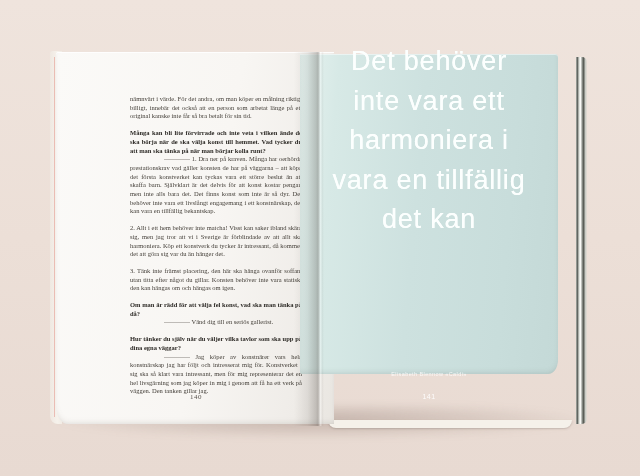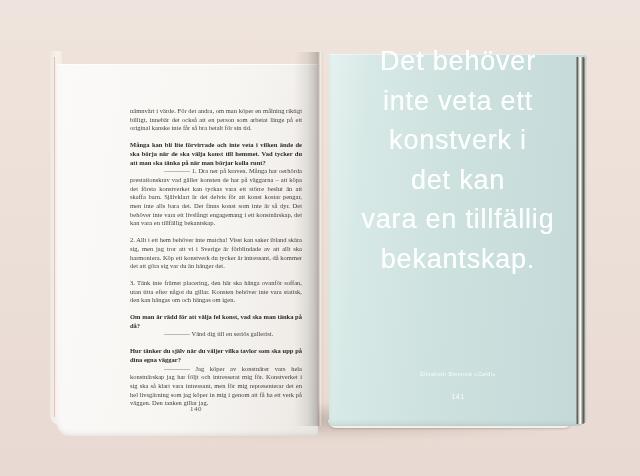--- a/index.html
+++ b/index.html
@@ -25,27 +25,28 @@
     background: linear-gradient(90deg, #efe8e1 0%, #f6f2ec 60%, #f1ece5 100%);
     border-radius: 3px 0 0 8px;
   }
   .cover-edge-left::after {
     content:""; position:absolute; left:4px; top:6px; width:1px; height:360px;
     background: rgba(226,150,138,0.55);
   }
 
   .page { position:absolute; }
   .page-left {
-    left:56px; top:64px; width:262px; height:372px;
+    left:56px; top:52px; width:262px; height:372px;
     background: linear-gradient(100deg, #fbfaf8 0%, #f8f6f3 55%, #efece8 88%, #e9e6e1 100%);
     border-radius: 2px 0 0 12px / 3px 0 0 18px;
     box-shadow: inset 0 1px 0 rgba(255,255,255,0.85), inset 0 -3px 6px -3px rgba(120,110,100,0.25);
+    padding-left: 16px;
   }
   .page-right {
-    left:329px; top:54px; width:258px; height:372px;
+    left:300px; top:54px; width:258px; height:320px;
     background: linear-gradient(95deg, #e6f2ef 0%, #d7e9e6 14%, #cde1df 45%, #c8dddb 78%, #c4d9d7 100%);
     border-radius: 0 3px 10px 2px / 0 3px 14px 2px;
     box-shadow: inset 0 1px 0 rgba(255,255,255,0.5), inset 0 -3px 6px -3px rgba(80,95,92,0.25);
   }
   .under-page-right {
     position:absolute; left:328px; top:420px; width:244px; height:8px;
     background:#f5f1ea; border-radius:0 0 8px 8px;
     box-shadow: 0 1px 2px rgba(90,80,70,0.25);
   }
 
@@ -129,25 +130,24 @@
           <div class="para answer">———— Vänd dig till en seriös gallerist.</div>
           <div class="para question">Hur tänker du själv när du väljer vilka tavlor som ska upp på dina egna väggar?</div>
           <div class="para answer">———— Jag köper av konstnärer vars hela konstnärskap jag har följt och intresserat mig för. Konstverket i sig ska så klart vara intressant, men för mig representerar det en hel livsgärning som jag köper in mig i genom att få ha ett verk på väggen. Den tanken gillar jag.</div>
         </div>
       <div class="pagenum-left">140</div>
     </div>
 
     <div class="page page-right">
       <div class="quote">
           <div class="list-line">Det behöver</div>
-          <div class="list-line">inte veta ett</div>
-          <div class="list-line">konstverk i</div>
+          <div class="list-line">inte vara ett</div>
+          <div class="list-line">harmoniera i</div>
+          <div class="list-line">vara en tillfällig</div>
           <div class="list-line">det kan</div>
-          <div class="list-line">vara en tillfällig</div>
-          <div class="list-line">bekantskap.</div>
         </div>
       <div class="attribution">Elisabeth Blennow «Caldi»</div>
       <div class="pagenum-right">141</div>
     </div>
 
     <div class="gutter"></div>
     <div class="page-edges"></div>
 
   </div>
 </div>

